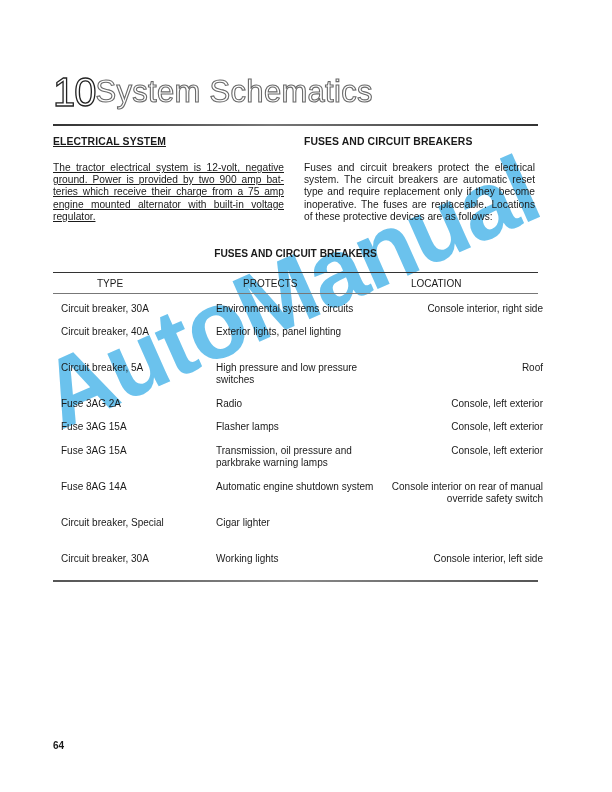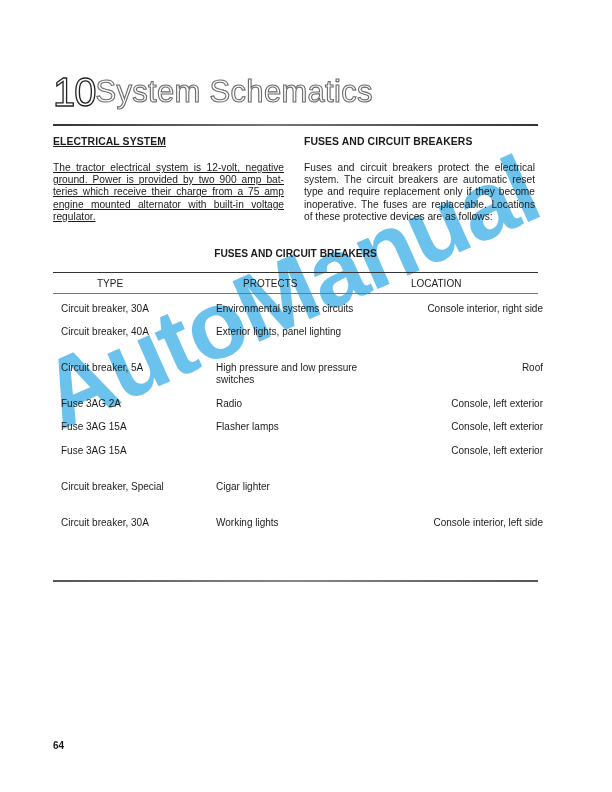--- a/index.html
+++ b/index.html
@@ -87,21 +87,27 @@
     <span class="c2">Radio</span>
     <span class="c3">Console, left exterior</span>
   </div>
   <div class="row" style="height:24px">
     <span class="c1">Fuse 3AG 15A</span>
     <span class="c2">Flasher lamps</span>
     <span class="c3">Console, left exterior</span>
   </div>
   <div class="row" style="height:36px">
     <span class="c1">Fuse 3AG 15A</span>
+    <span class="c2">Transmission, oil pressure and parkbrake warning lamps</span>
     <span class="c3">Console, left exterior</span>
+  </div>
+  <div class="row" style="height:36px">
+    <span class="c1">Fuse 8AG 14A</span>
+    <span class="c2">Automatic engine shutdown system</span>
+    <span class="c3">Console interior on rear of manual override safety switch</span>
   </div>
   <div class="row" style="height:36px">
     <span class="c1">Circuit breaker, Special</span>
     <span class="c2">Cigar lighter</span>
   </div>
   <div class="row" style="height:20px">
     <span class="c1">Circuit breaker, 30A</span>
     <span class="c2">Working lights</span>
     <span class="c3">Console interior, left side</span>
   </div>

